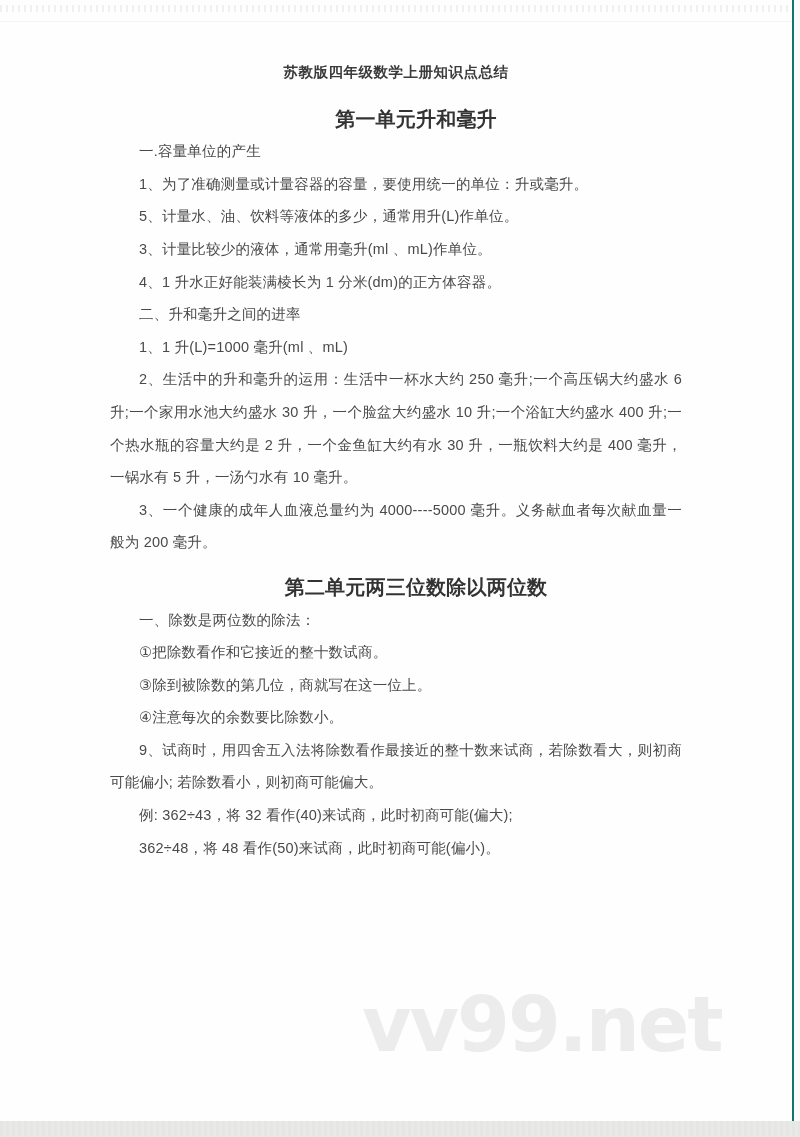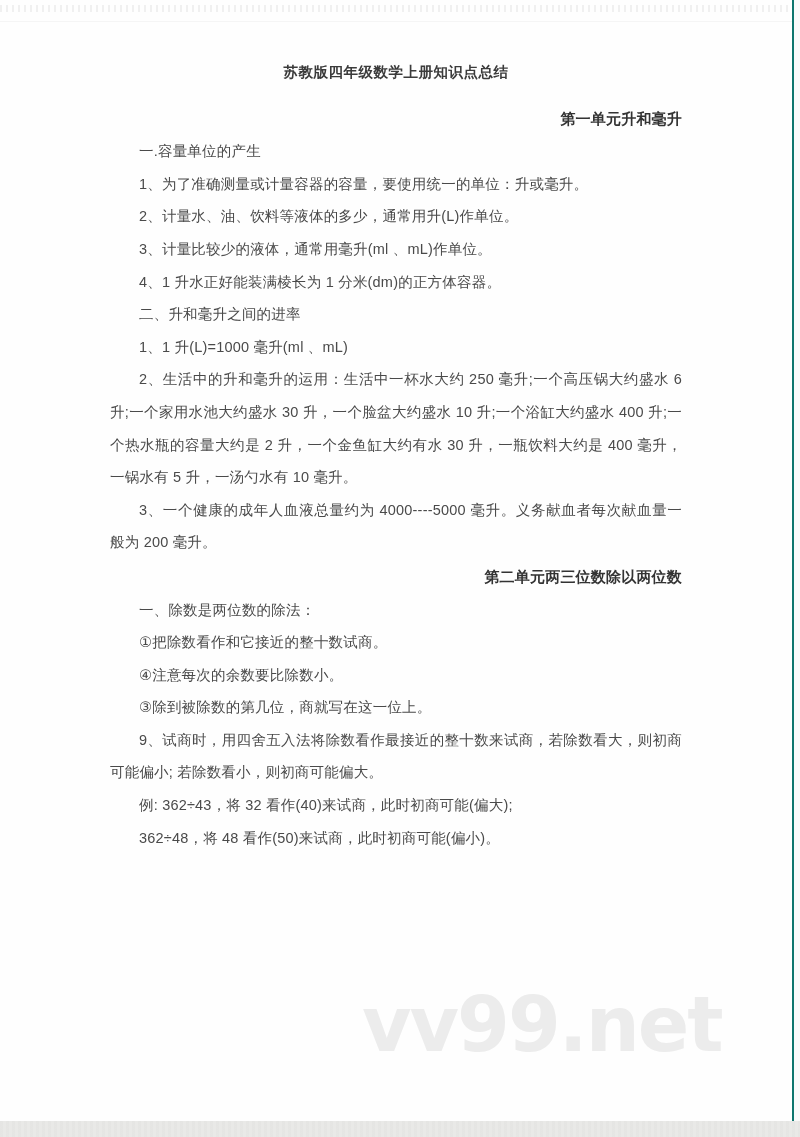--- a/index.html
+++ b/index.html
@@ -73,24 +73,24 @@
     text-align: center;
     text-indent: 0;
     font-weight: bold;
     font-size: 14.5px;
     color: #3b3b3b;
     margin-bottom: 14px;
     letter-spacing: 0.5px;
   }
   .block-h {
     font-weight: bold;
-    font-size: 15px;
+    font-size: 20px;
     color: #333333;
-    margin-top: 2px;
-    text-align: right;
+    margin-top: 12px;
+    text-align: center;
   }
   
   .watermark {
     position: absolute;
     left: 362px;
     top: 980px;
     z-index: 1;
     font-family: "DejaVu Sans", sans-serif;
     font-weight: bold;
     font-size: 76px;
@@ -106,31 +106,31 @@
 <div class="canvas">
   <div class="page">
     <div class="perforation"></div>
     <div class="top-faint-line"></div>
     <div class="watermark">vv99.net</div>
     <div class="doc">
         <div class="block block-title">苏教版四年级数学上册知识点总结</div>
         <div class="block block-h">第一单元升和毫升</div>
         <div class="block block-p">一.容量单位的产生</div>
         <div class="block block-p">1、为了准确测量或计量容器的容量，要使用统一的单位：升或毫升。</div>
-        <div class="block block-p">2、计量水、油、饮料等液体的多少，通常用升(L)作单位。</div>
+        <div class="block block-p">5、计量水、油、饮料等液体的多少，通常用升(L)作单位。</div>
         <div class="block block-p">3、计量比较少的液体，通常用毫升(ml 、mL)作单位。</div>
         <div class="block block-p">4、1 升水正好能装满棱长为 1 分米(dm)的正方体容器。</div>
         <div class="block block-p">二、升和毫升之间的进率</div>
         <div class="block block-p">1、1 升(L)=1000 毫升(ml 、mL)</div>
         <div class="block block-p">2、生活中的升和毫升的运用：生活中一杯水大约 250 毫升;一个高压锅大约盛水 6 升;一个家用水池大约盛水 30 升，一个脸盆大约盛水 10 升;一个浴缸大约盛水 400 升;一个热水瓶的容量大约是 2 升，一个金鱼缸大约有水 30 升，一瓶饮料大约是 400 毫升，一锅水有 5 升，一汤勺水有 10 毫升。</div>
         <div class="block block-p">3、一个健康的成年人血液总量约为 4000----5000 毫升。义务献血者每次献血量一般为 200 毫升。</div>
         <div class="block block-h">第二单元两三位数除以两位数</div>
         <div class="block block-p">一、除数是两位数的除法：</div>
         <div class="block block-p">①把除数看作和它接近的整十数试商。</div>
+        <div class="block block-p">③除到被除数的第几位，商就写在这一位上。</div>
         <div class="block block-p">④注意每次的余数要比除数小。</div>
-        <div class="block block-p">③除到被除数的第几位，商就写在这一位上。</div>
         <div class="block block-p">9、试商时，用四舍五入法将除数看作最接近的整十数来试商，若除数看大，则初商可能偏小; 若除数看小，则初商可能偏大。</div>
         <div class="block block-p">例: 362÷43，将 32 看作(40)来试商，此时初商可能(偏大);</div>
         <div class="block block-p">362÷48，将 48 看作(50)来试商，此时初商可能(偏小)。</div>
       </div>
   </div>
   <div class="bottom-band"></div>
 </div>
 
 </body></html>

